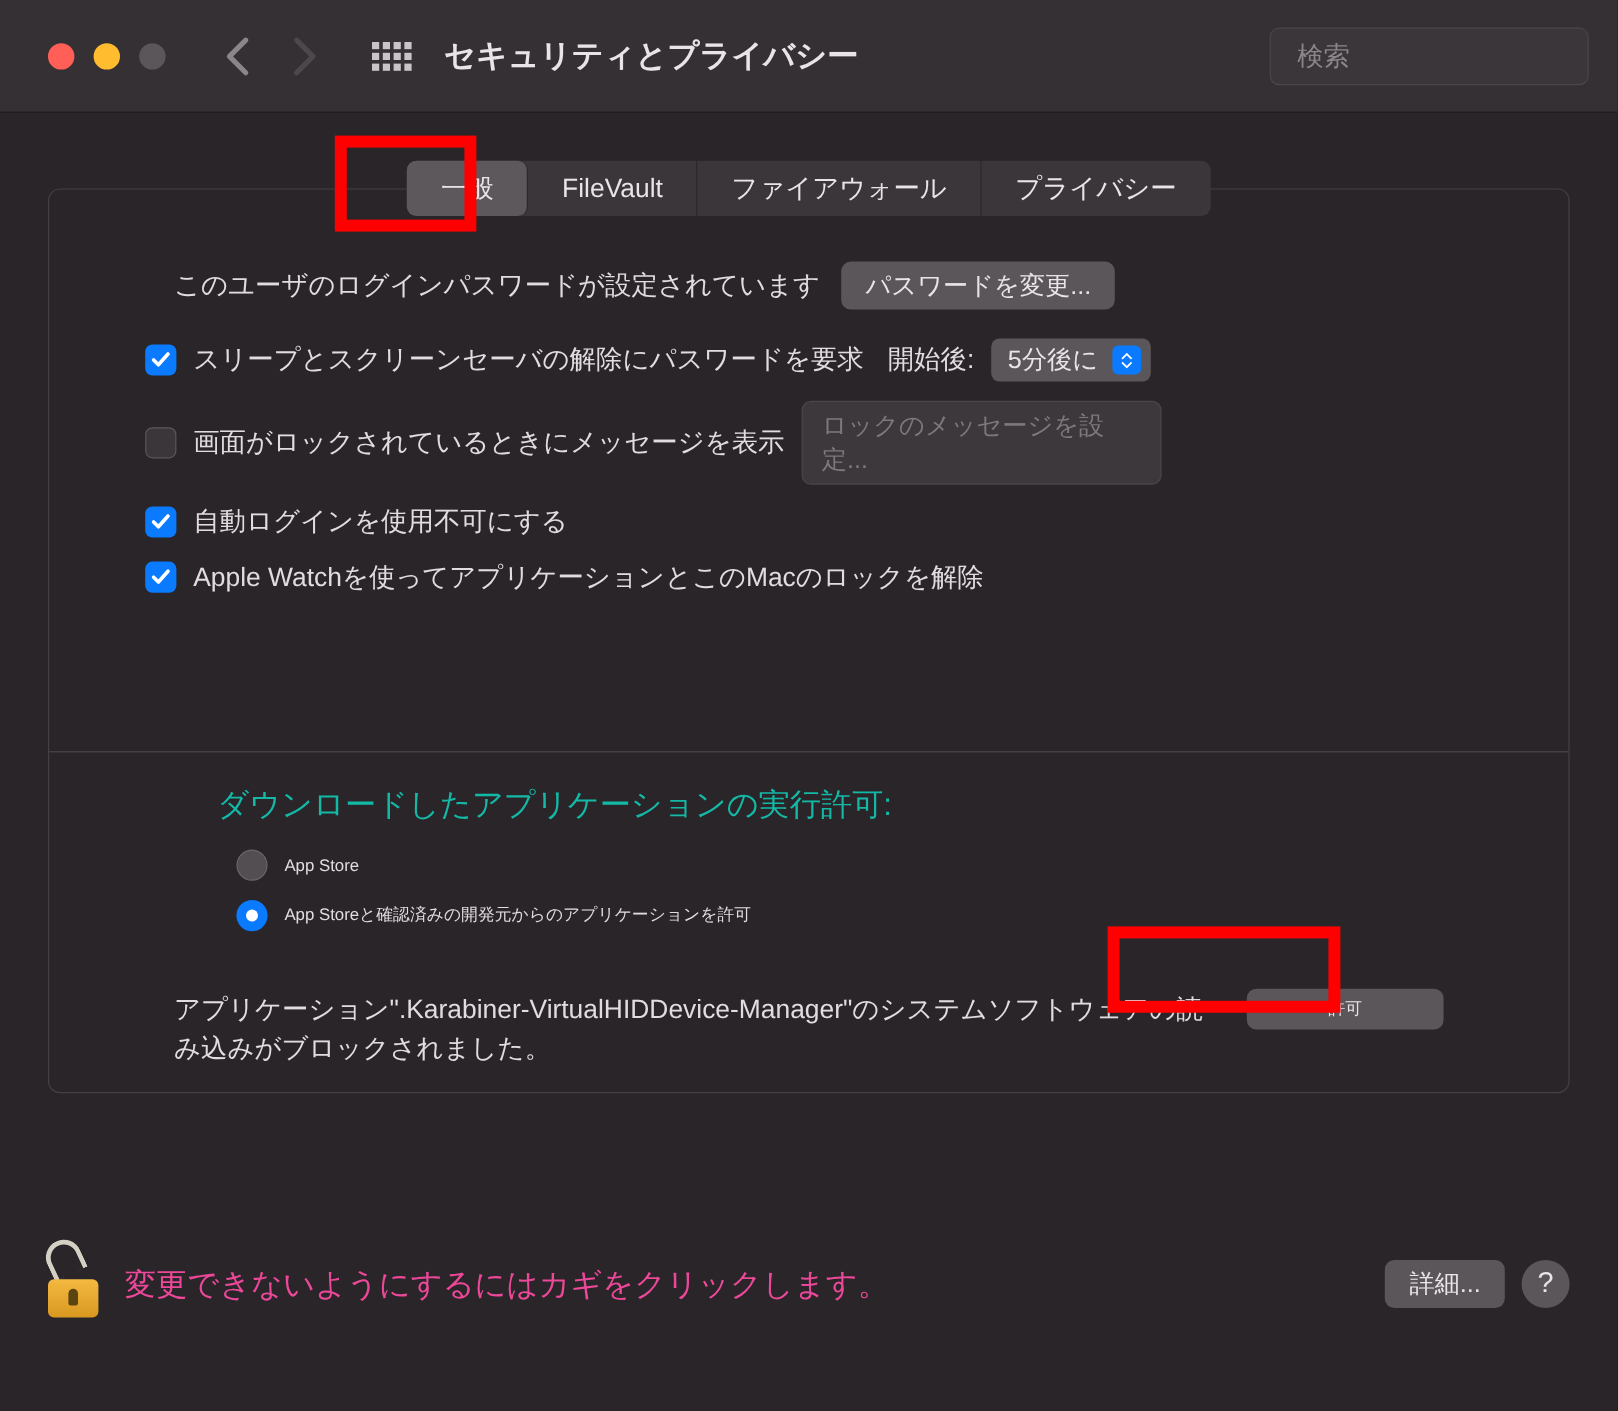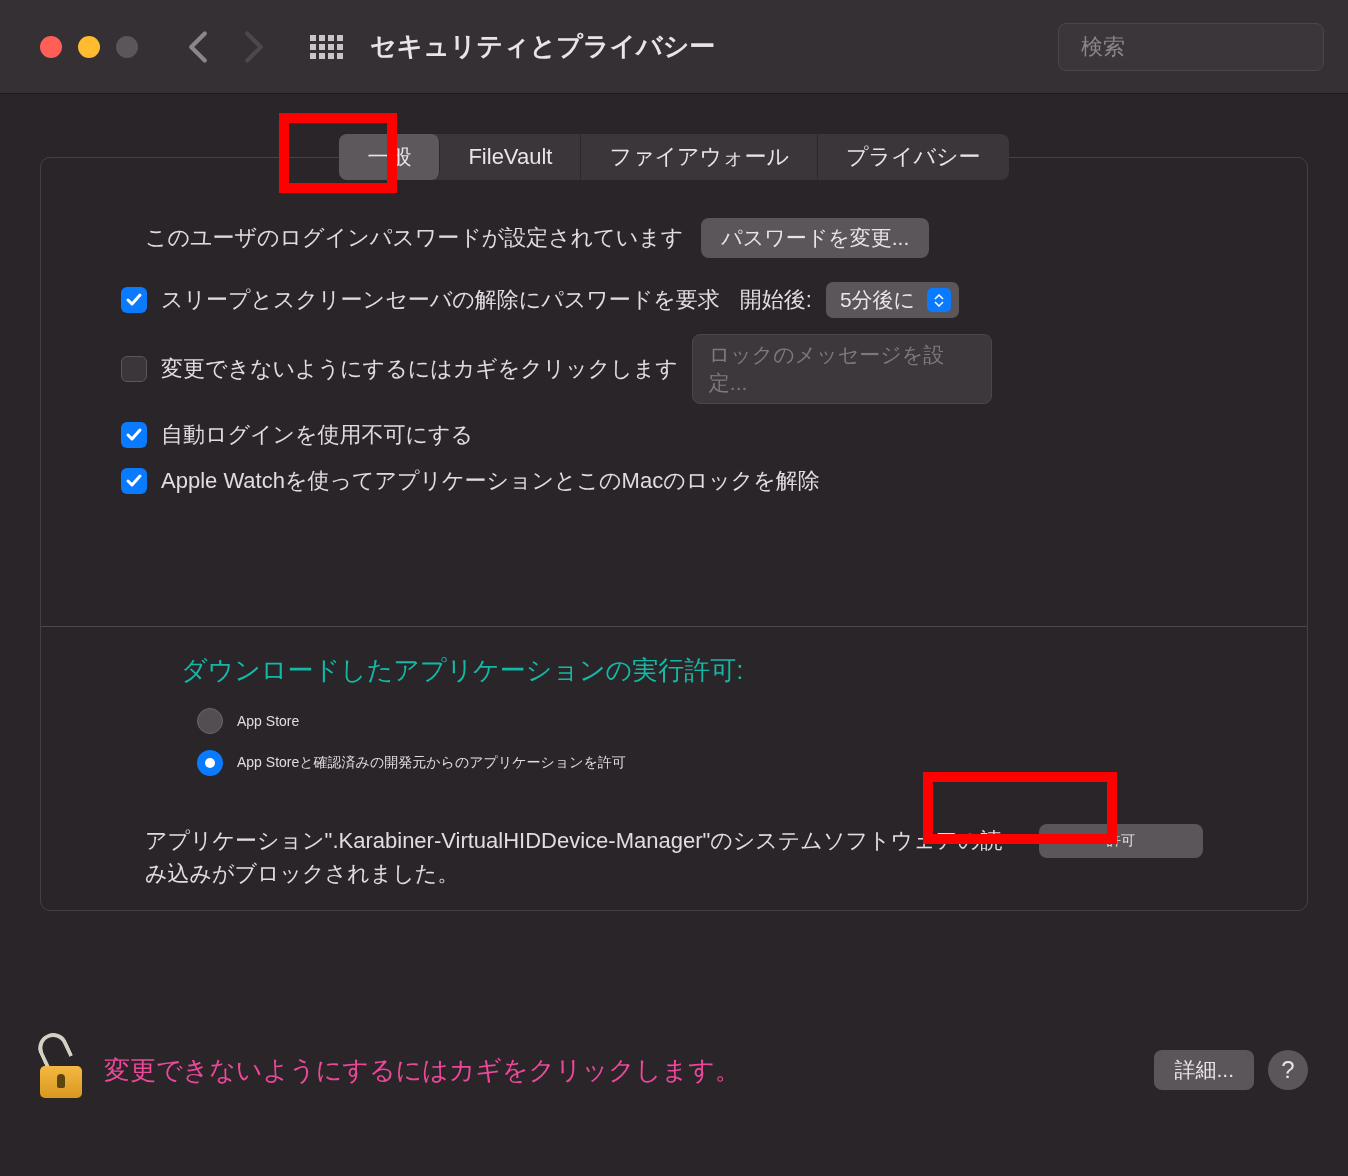--- a/index.html
+++ b/index.html
@@ -482,21 +482,21 @@
               </svg>
             <svg viewBox="0 0 10 6">
                 <path d="M1 1 L5 5 L9 1" fill="none" stroke="currentColor" stroke-width="1.5"></path>
               </svg>
           </div>
         </div>
       </div>
 
       <div class="check-row">
         <div class="checkbox unchecked"></div>
-        <span>変更できないようにするにはカギをクリックします</span>
+        <span>画面がロックされているときにメッセージを表示</span>
         <div class="msg-input">ロックのメッセージを設定...</div>
       </div>
 
       <div class="check-row">
         <div class="checkbox checked">
           <svg viewBox="0 0 18 18" fill="none" stroke="currentColor" stroke-width="3" stroke-linecap="round" stroke-linejoin="round">
               <path d="M3 9 L7 13 L15 4"></path>
             </svg>
         </div>
         <span>自動ログインを使用不可にする</span>

